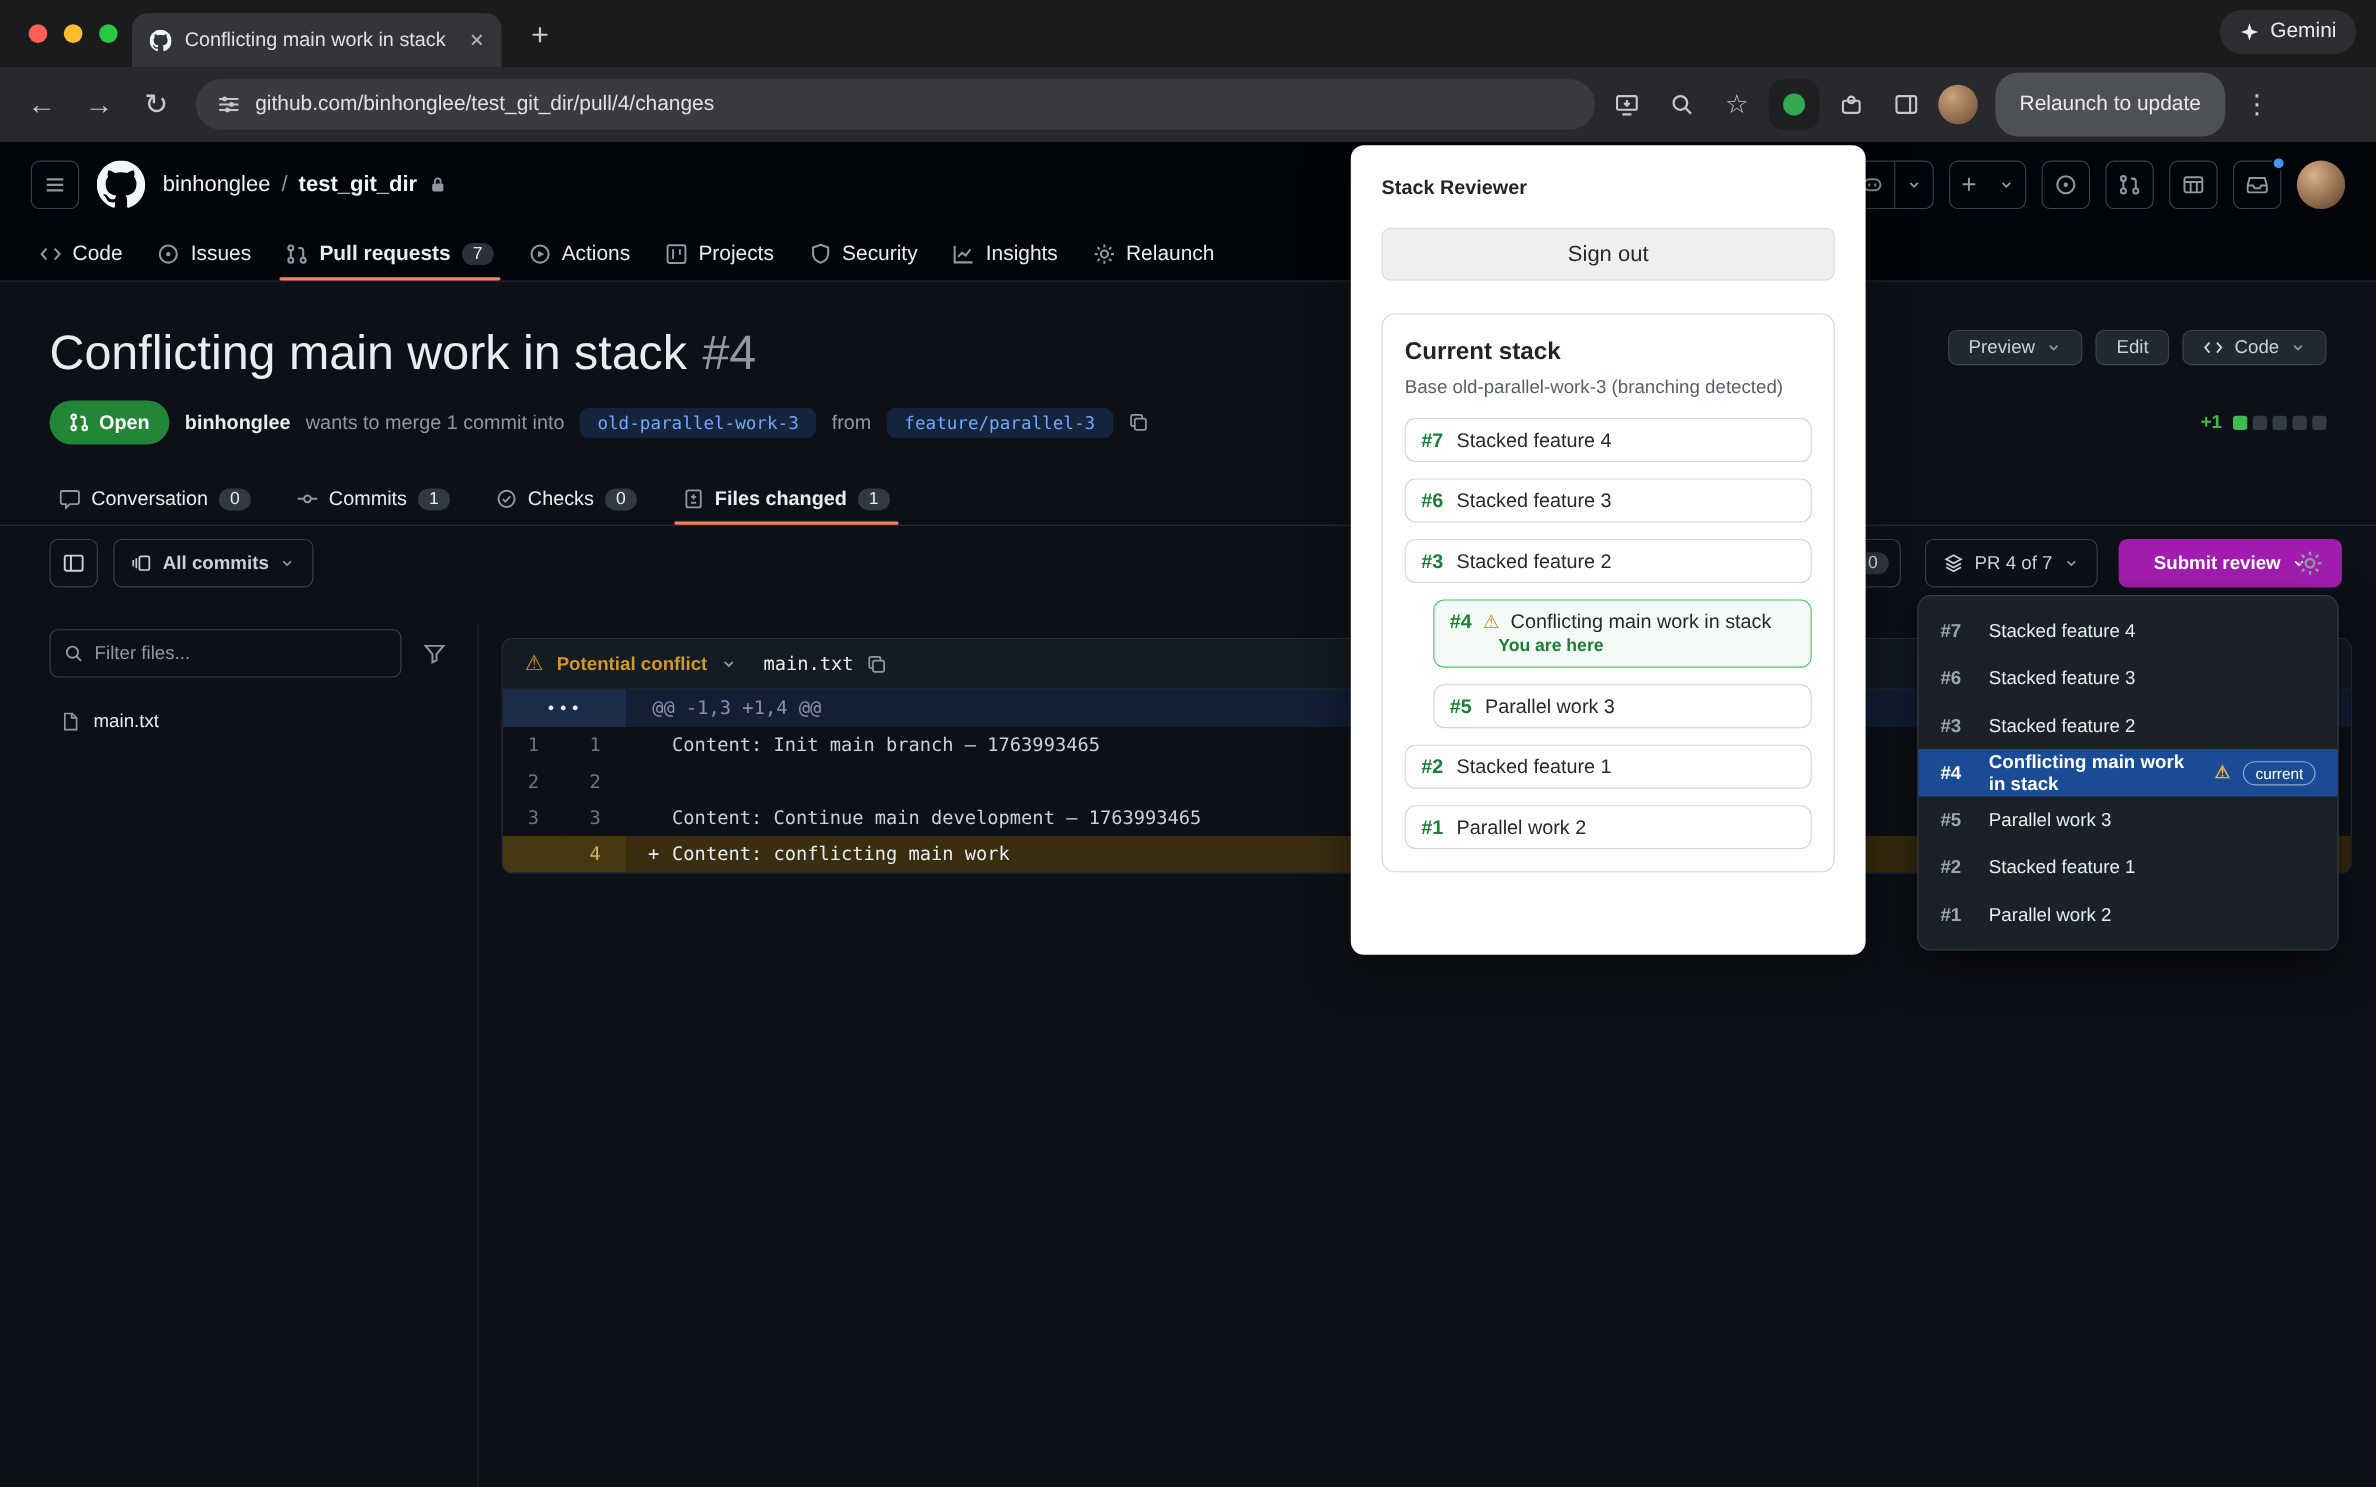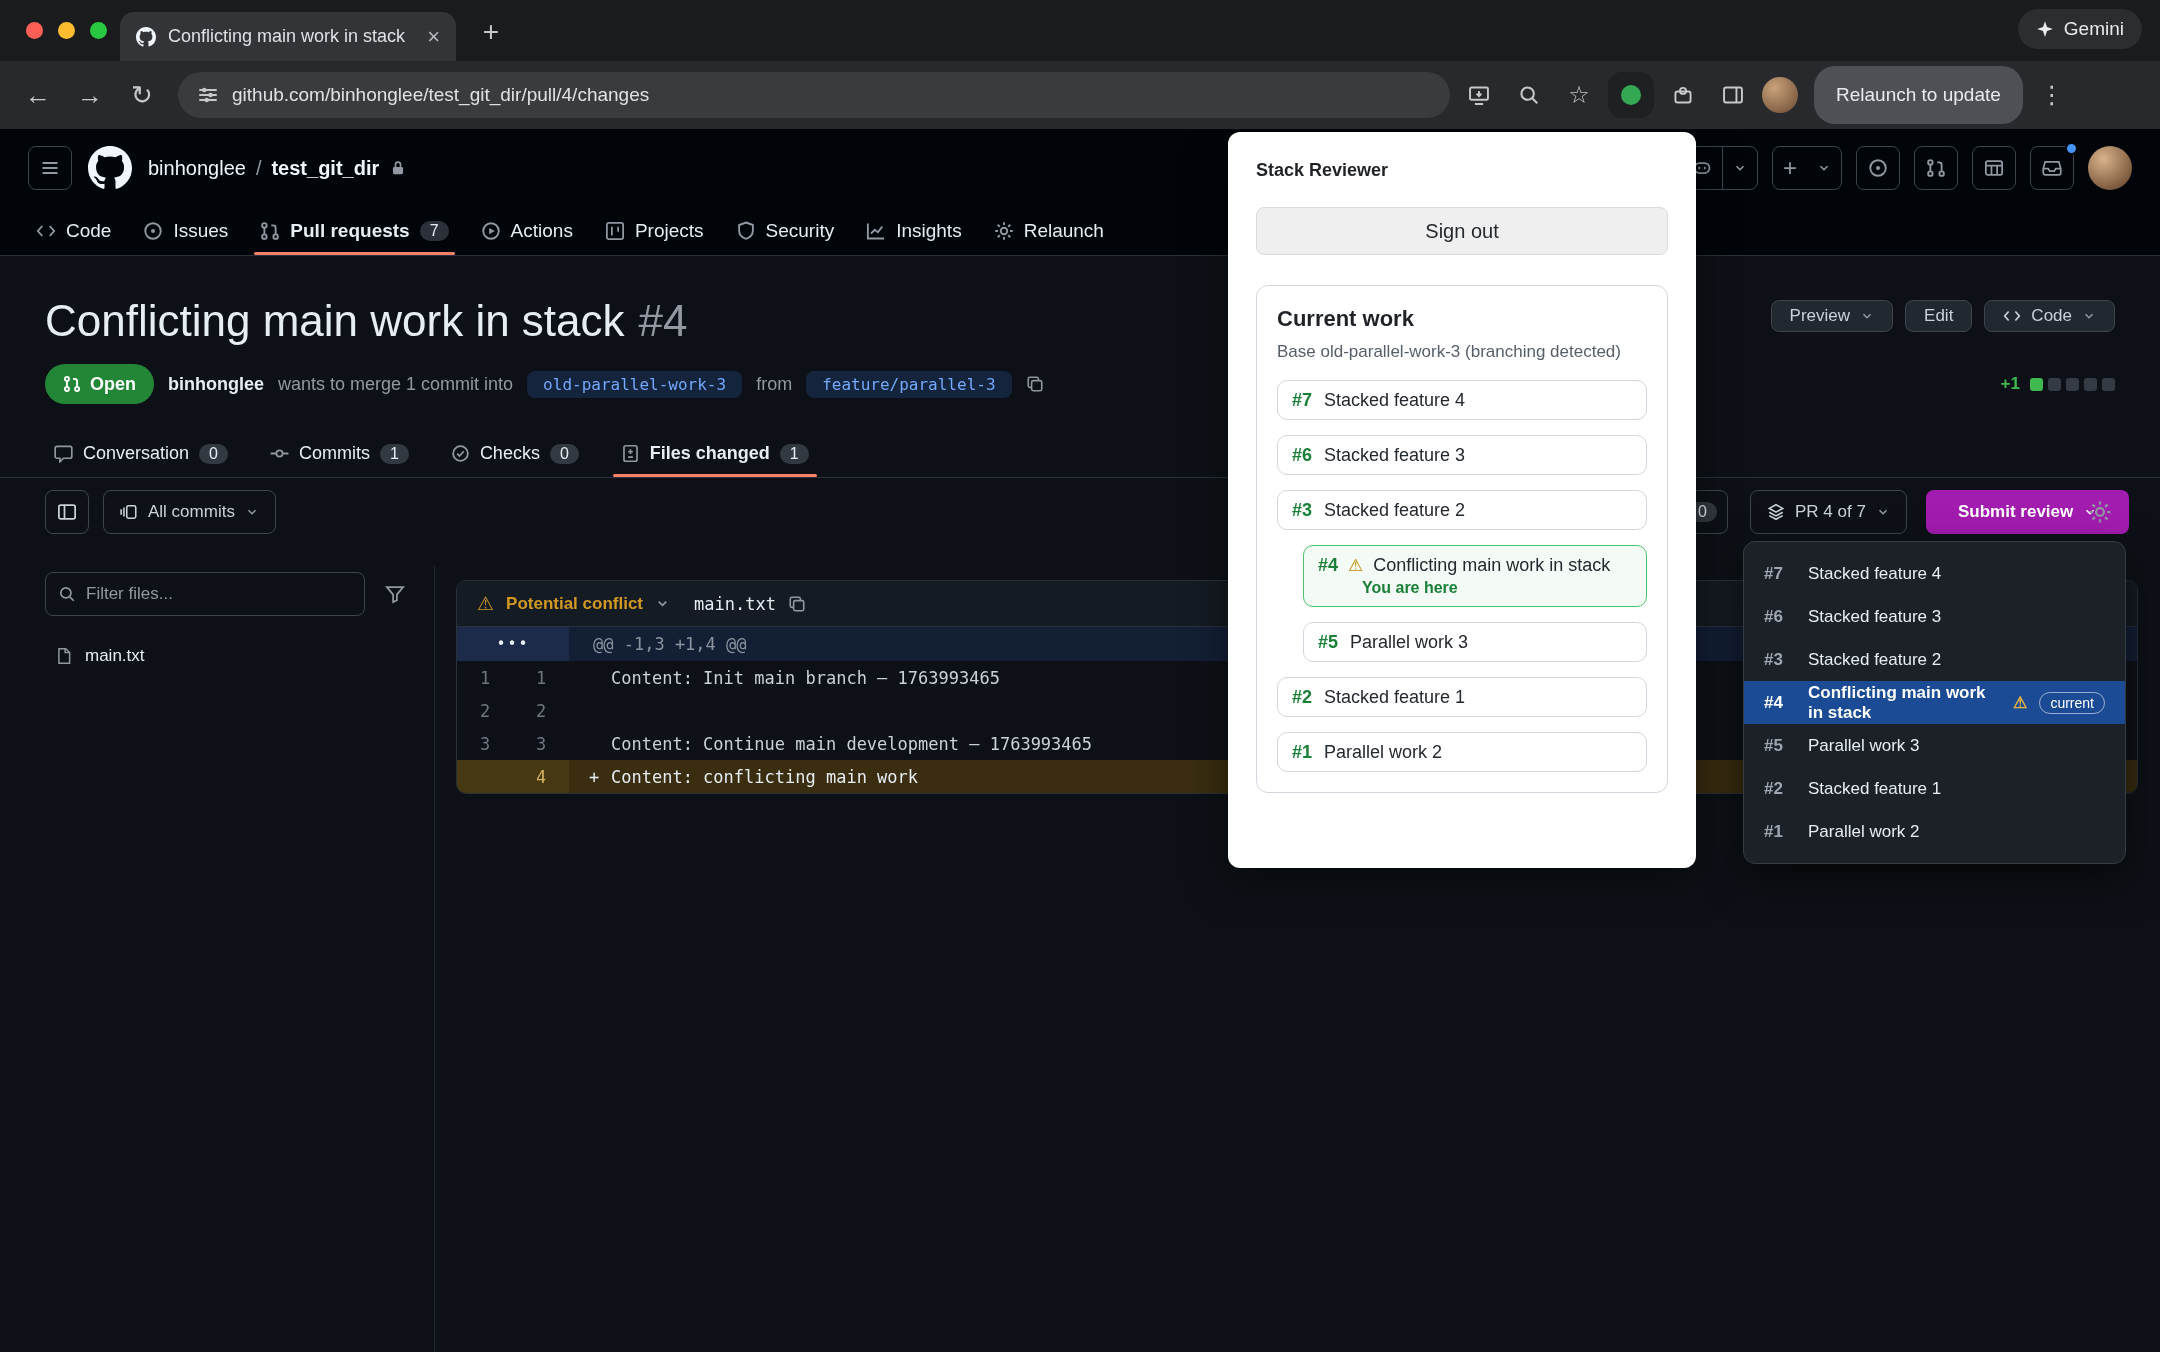--- a/index.html
+++ b/index.html
@@ -85,21 +85,21 @@
   .ptab.sel { font-weight:700; }
   .ptab.sel::after { content:""; position:absolute; left:8px; right:8px; bottom:0; height:3px;
                      background:#f78166; border-radius:3px; }
   .diffstat { position:absolute; right:45px; top:118px; display:flex; align-items:center; gap:5px; }
   .plus1 { color:#3fb950; font-weight:700; font-size:17px; margin-right:5px; }
   .sq { width:13px; height:13px; border-radius:3px; }
   .sq.g { background:#3fb950; } .sq.n { background:#343b44; }
 
   
   .review-bar { position:absolute; top:482px; left:0; right:0; height:60px; }
-  .rb-left { position:absolute; left:45px; top:8px; display:flex; gap:14px; }
+  .rb-left { position:absolute; left:45px; top:8px; display:flex; gap:14px;font-weight:bold; }
   .btn-dark { height:44px; padding:0 16px; background:#0d1117; border:1px solid #3d444d; border-radius:8px;
               color:#c9d1d9; font-size:17px; display:flex; align-items:center; gap:10px; white-space:nowrap; }
   .ghost0 { position:absolute; left:1632px; top:8px; width:96px; height:44px; border:1px solid #3d444d;
             border-radius:8px; display:flex; align-items:center; justify-content:flex-end; padding:0 10px; }
   .prnav { position:absolute; left:1750px; top:8px; }
   .submit { position:absolute; left:1926px; top:8px; height:44px; padding:0 32px; border-radius:8px;
             background:#a21caf; color:#fff; font-weight:600; font-size:17px; display:flex; align-items:center; gap:10px; }
   .gear-btn { position:absolute; left:2078px; top:8px; width:44px; height:44px; color:#9198a1;
               display:flex; align-items:center; justify-content:center; }
 
@@ -566,21 +566,21 @@
       <span class="n"></span>
       <span class="n">4</span>
       <span class="ltext"><span class="sign">+</span><span>Content: conflicting main work</span></span>
     </div>
   </div>
 
   <div class="panel">
     <div class="panel-title">Stack Reviewer</div>
     <div class="signout">Sign out</div>
     <div class="stack-card">
-      <div class="card-title">Current work</div>
+      <div class="card-title">Current stack</div>
       <div class="base-text">Base old-parallel-work-3 (branching detected)</div>
       <div class="stack-list">
         <div class="s-item">
           <span class="s-num">#7</span>
           <span>Stacked feature 4</span>
         </div>
         <div class="s-item">
           <span class="s-num">#6</span>
           <span>Stacked feature 3</span>
         </div>

